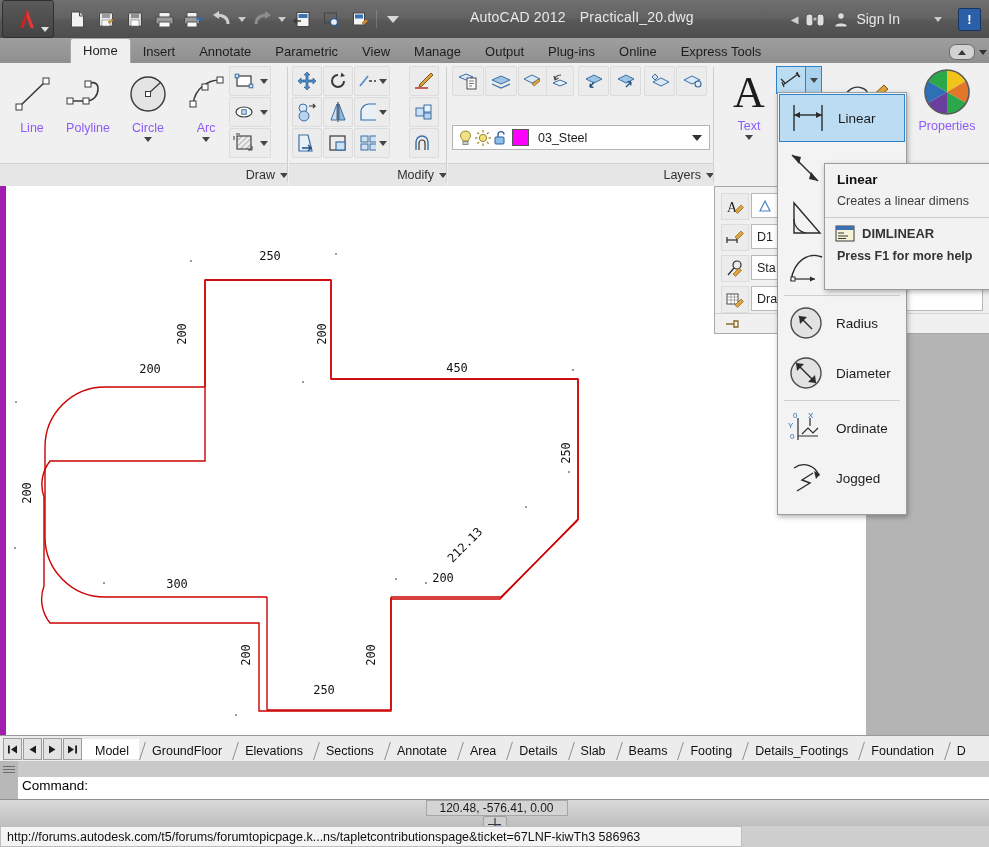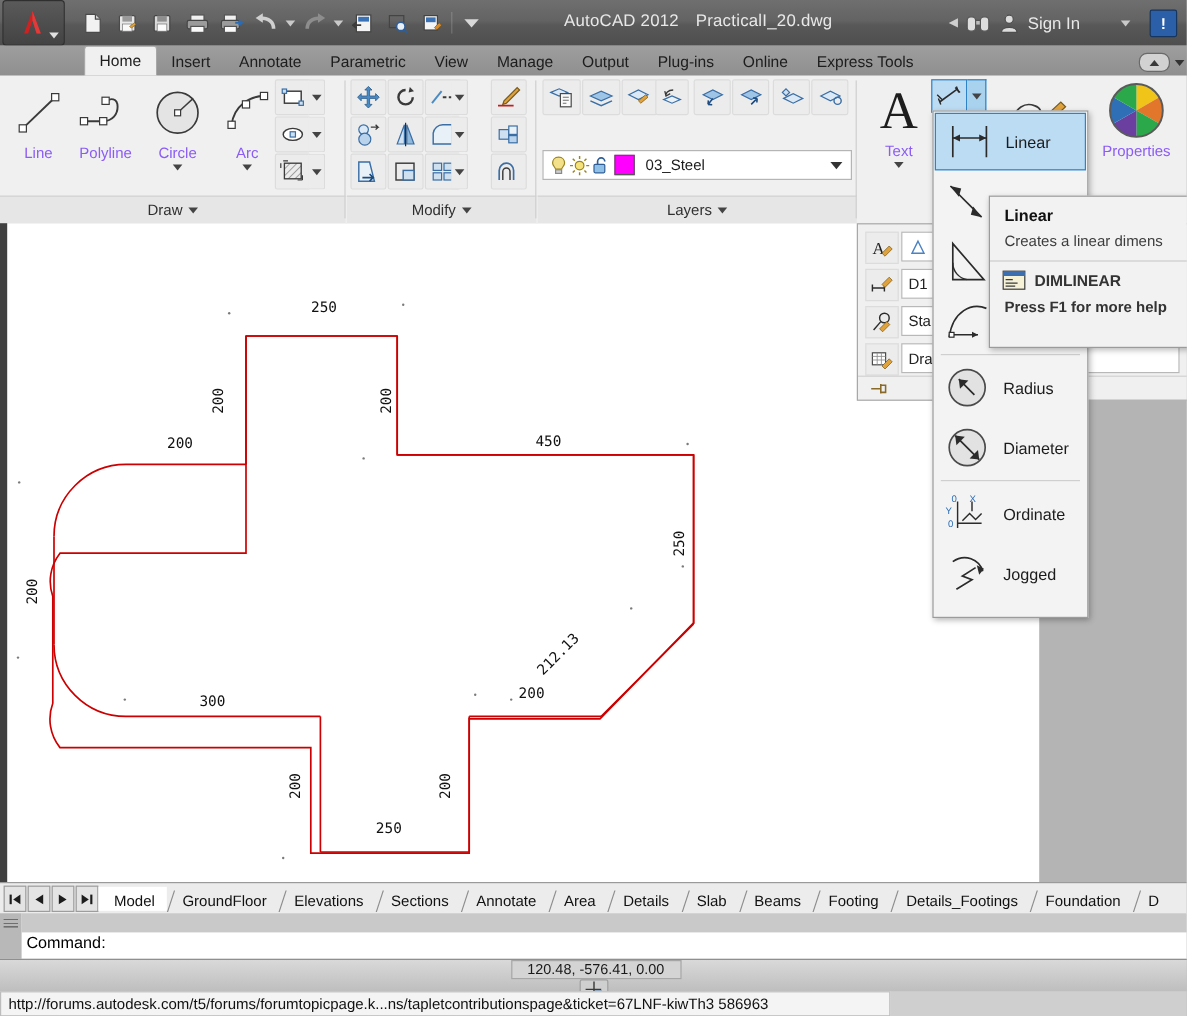--- a/index.html
+++ b/index.html
@@ -66,21 +66,21 @@
 
   
   .ribbon{
     position:absolute;left:0;top:63px;width:989px;height:123px;
     background:#f0f0f0;border-bottom:1px solid #a0a0a0;
   }
   .panel{position:absolute;top:0;height:123px;box-sizing:border-box;}
   .panel-body{position:absolute;left:0;top:0;right:0;bottom:22px;}
   .panel-title{
     position:absolute;left:0;right:0;bottom:0;height:22px;
-    display:flex;align-items:center;justify-content:center;gap:5px;
+    display:flex;align-items:center;justify-content:flex-end;gap:5px;
     font-size:12.5px;color:#303030;background:#e6e6e6;border-top:1px solid #d3d3d3;
   }
   .panel-sep{position:absolute;top:4px;bottom:4px;width:1px;background:#cfcfcf;}
   .caret-dn{width:0;height:0;border-left:4px solid transparent;border-right:4px solid transparent;border-top:5px solid #444;}
 
   .bigbtn{position:absolute;width:56px;text-align:center;}
   .bigbtn .glyph{height:54px;display:flex;align-items:center;justify-content:center;}
   .bigbtn .lbl{font-size:12.5px;color:#8b5cf6;}
   .bigbtn .lcaret{margin:2px auto 0;width:0;height:0;border-left:4px solid transparent;border-right:4px solid transparent;border-top:5px solid #444;}
 
@@ -99,21 +99,21 @@
     position:absolute;box-sizing:border-box;height:25px;background:#fff;border:1px solid #b5b5b5;
     display:flex;align-items:center;padding:0 4px;font-size:12.5px;color:#1a1a1a;
   }
   .combo .cv{flex:1;padding-left:4px;white-space:nowrap;overflow:hidden;}
   .combo .carrow{width:0;height:0;border-left:5px solid transparent;border-right:5px solid transparent;border-top:6px solid #333;margin-right:3px;}
   .swatch{width:15px;height:15px;background:#ff00ff;border:1px solid #555;margin:0 5px 0 3px;}
 
   
   .canvas{
     position:absolute;left:0;top:186px;width:866px;height:549px;background:#ffffff;
-    border-left:6px solid #404040;box-sizing:border-box;
+    border-left:6px solid #a21caf;box-sizing:border-box;
   }
   .canvas svg{display:block;}
 
   
   .dimdrop{
     position:absolute;left:777px;top:92px;width:128px;height:421px;
     background:#f3f3f3;border:1px solid #9b9b9b;box-shadow:1px 2px 5px rgba(0,0,0,.3);
     z-index:40;
   }
   .dimitem{height:50px;display:flex;align-items:center;padding-left:8px;gap:10px;font-size:13.5px;color:#1c1c1c;}

